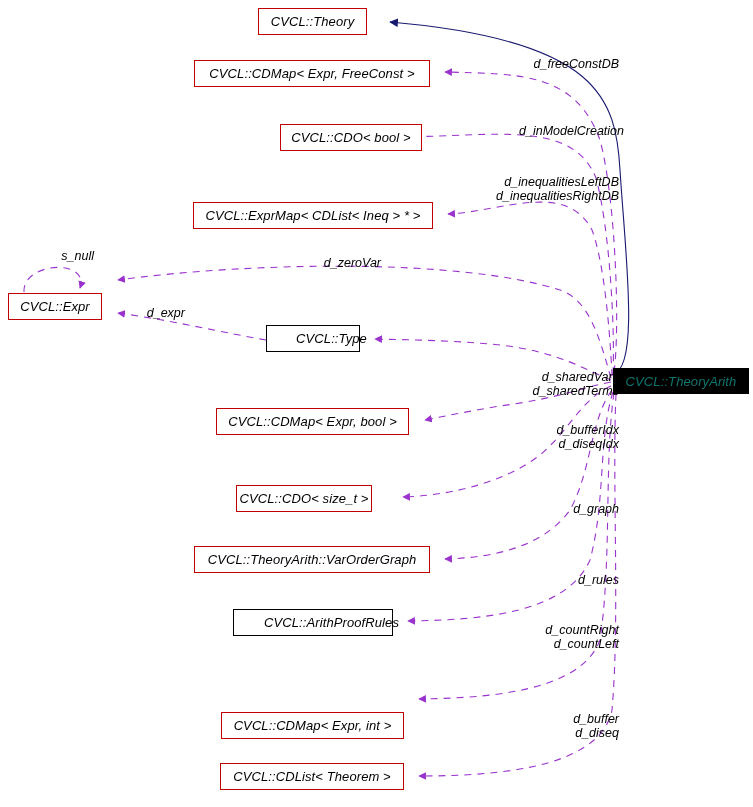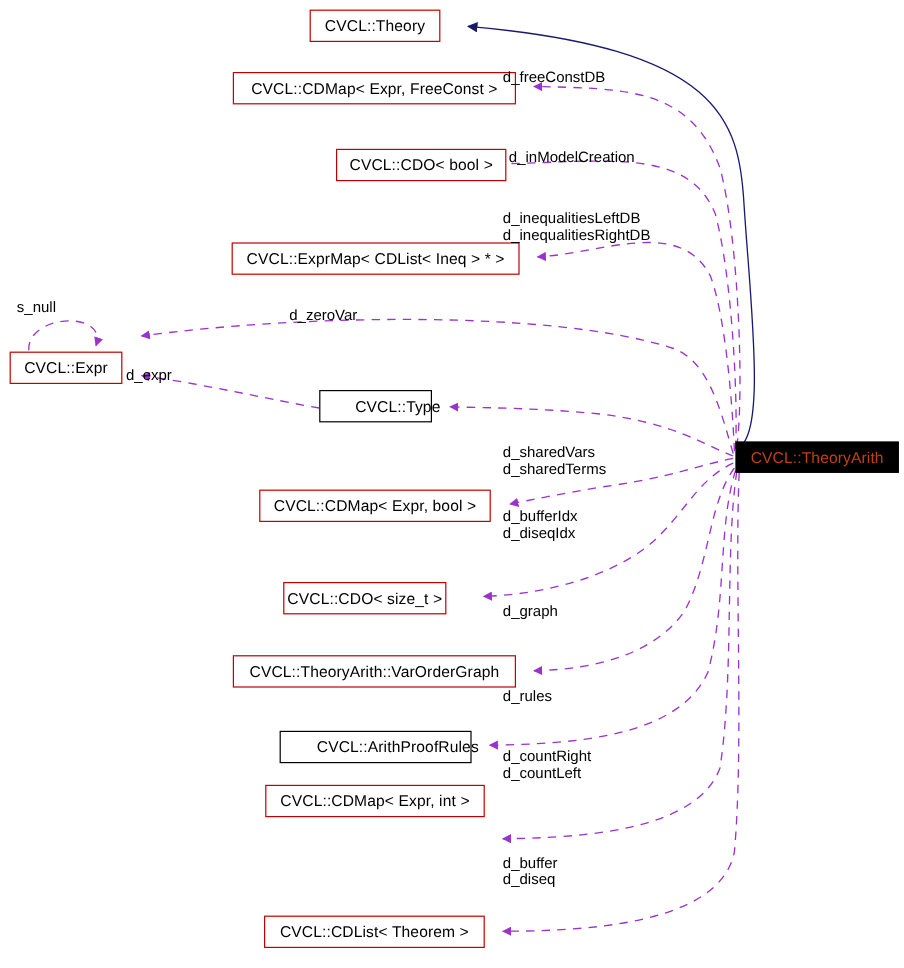--- a/index.html
+++ b/index.html
@@ -7,20 +7,21 @@
     padding: 0;
     background: #ffffff;
   }
   #diagram-root {
     position: relative;
     width: 753px;
     height: 807px;
     background: #ffffff;
     font-family: "Liberation Sans", sans-serif;
     overflow: hidden;
+    font-style: italic;
   }
   svg.layer {
     position: absolute;
     left: 0;
     top: 0;
     width: 753px;
     height: 807px;
   }
   .node-box {
     position: absolute;
@@ -36,29 +37,29 @@
     line-height: 1;
     letter-spacing: 0.1px;
   }
   .node-box.black-border {
     border-color: #000000;
     padding-left: 37px;
   }
   .node-box.focus-node {
     border-color: #000000;
     background: #000000;
-    color: #c2410c;
+    color: #0f766e;
   }
   .edge-label {
     position: absolute;
     font-size: 12.5px;
     color: #000000;
     white-space: pre;
     line-height: 14px;
-    text-align: left;
+    text-align: right;
     pointer-events: none;
   }
 </style>
 </head>
 <body>
 
 <div id="diagram-root">
 
   <svg class="layer" viewBox="0 0 753 807" xmlns="http://www.w3.org/2000/svg">
     <defs>
@@ -152,21 +153,21 @@
   </div>
 
   <div class="node-box black-border" style="left:233px; top:609px; width:160px; height:27px;">
     <span>CVCL::ArithProofRules</span>
   </div>
 
   <div class="node-box" style="left:194px; top:546px; width:236px; height:27px;">
     <span>CVCL::TheoryArith::VarOrderGraph</span>
   </div>
 
-  <div class="node-box" style="left:221px; top:654px; width:183px; height:27px;">
+  <div class="node-box" style="left:221px; top:712px; width:183px; height:27px;">
     <span>CVCL::CDMap&lt; Expr, int &gt;</span>
   </div>
 
   <div class="node-box" style="left:220px; top:763px; width:184px; height:27px;">
     <span>CVCL::CDList&lt; Theorem &gt;</span>
   </div>
 
   <div class="edge-label" style="left:419px; top:57px; width:200px;">d_freeConstDB</div>
 
   <div class="edge-label" style="left:424px; top:124px; width:200px;">d_inModelCreation</div>

